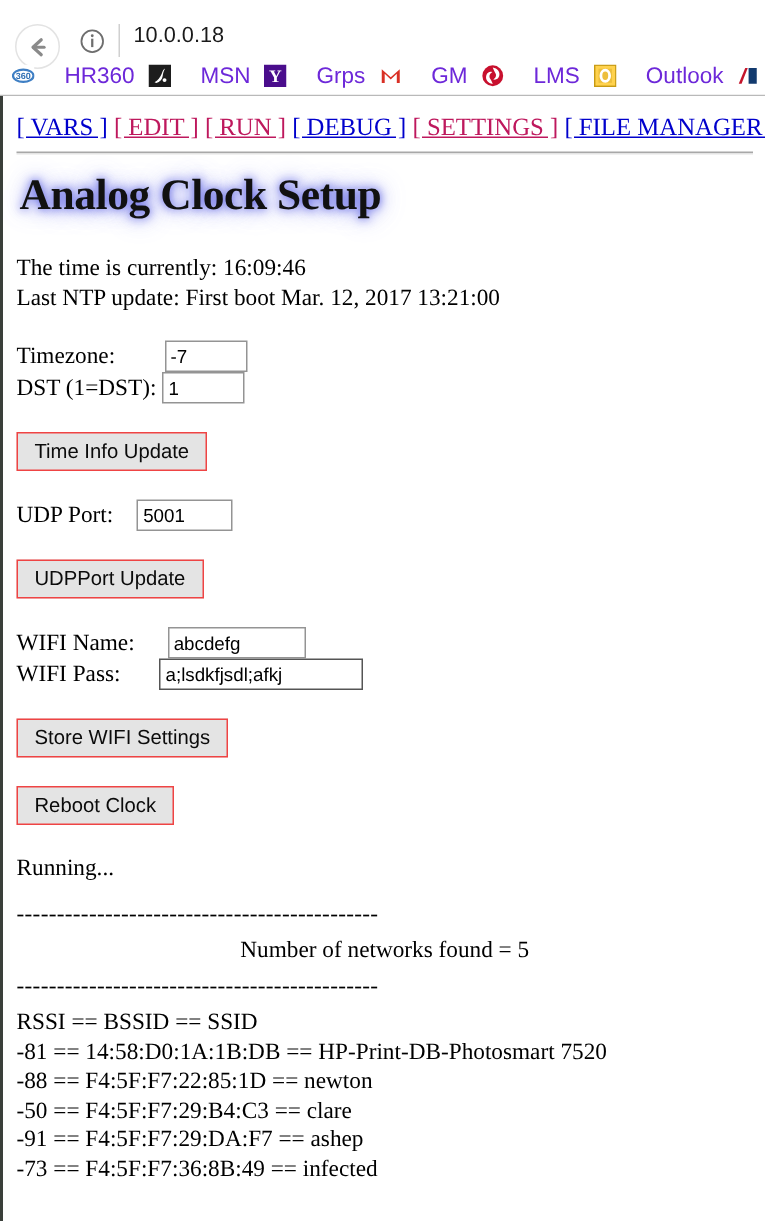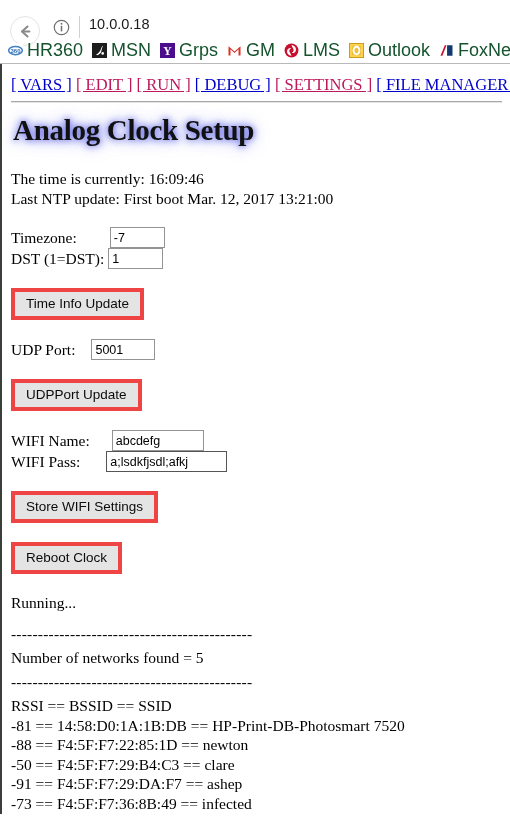--- a/index.html
+++ b/index.html
@@ -74,23 +74,23 @@
   }
   .bookmark-item {
     display: flex;
     align-items: center;
     flex: 0 0 auto;
     margin-right: 9px;
     white-space: nowrap;
   }
   .bookmark-label {
     font-family: "Liberation Sans", sans-serif;
-    font-size: 18px;
-    color: #14532d;
-    margin-left: 4px;
+    font-size: 15px;
+    color: #6d28d9;
+    margin-left: 20px;
   }
   .fav {
     width: 15px;
     height: 15px;
     flex: 0 0 auto;
     display: block;
   }
 
   
   #page-viewport {
@@ -172,21 +172,21 @@
     box-sizing: border-box;
     outline: none;
   }
   .text-input.focused { border-color: #555555; }
 
   .btn {
     font-family: "Liberation Sans", sans-serif;
     font-size: 13.5px;
     color: #0b0b0b;
     background: #e4e4e4;
-    border: 4px solid #ef4444;
+    border: 1px solid #ef4444;
     padding: 4px 11px 5px 11px;
     line-height: 15px;
     border-radius: 0;
     cursor: default;
   }
 
   .mono-dash {
     font-size: 15.5px;
     line-height: 15px;
     color: #000;
@@ -332,39 +332,39 @@
     <button class="btn">UDPPort Update</button>
 
     <div class="spacer-lg"></div>
 
     <div class="field-row">
       <span class="field-label">WIFI Name:</span>
       <input class="text-input" style="width: 92px; margin-left: 22px;" type="text" value="abcdefg">
     </div>
     <div class="field-row">
       <span class="field-label">WIFI Pass:</span>
-      <input class="text-input focused" style="width: 121px; margin-left: 26px;" type="text" value="a;lsdkfjsdl;afkj">
+      <input class="text-input focused" style="width: 136px; margin-left: 26px;" type="text" value="a;lsdkfjsdl;afkj">
     </div>
 
     <div class="spacer-lg"></div>
 
     <button class="btn">Store WIFI Settings</button>
 
     <div class="spacer-lg"></div>
 
     <button class="btn">Reboot Clock</button>
 
     <div class="spacer-lg"></div>
 
     <div class="body-line">Running...</div>
 
     <div class="spacer-md"></div>
 
     <div class="mono-dash">---------------------------------------------</div>
-    <div class="body-line" style="margin-top:7px;">Number of networks found = 5</div>
+    <div class="body-line" style="margin-top:7px;text-align:center;">Number of networks found = 5</div>
     <div class="mono-dash" style="margin-top:7px;">---------------------------------------------</div>
     <div class="body-line" style="margin-top:7px;">RSSI == BSSID == SSID</div>
 
     <div class="body-line">-81 == 14:58:D0:1A:1B:DB == HP-Print-DB-Photosmart 7520</div>
     <div class="body-line">-88 == F4:5F:F7:22:85:1D == newton</div>
     <div class="body-line">-50 == F4:5F:F7:29:B4:C3 == clare</div>
     <div class="body-line">-91 == F4:5F:F7:29:DA:F7 == ashep</div>
     <div class="body-line">-73 == F4:5F:F7:36:8B:49 == infected</div>
 
   </div>

